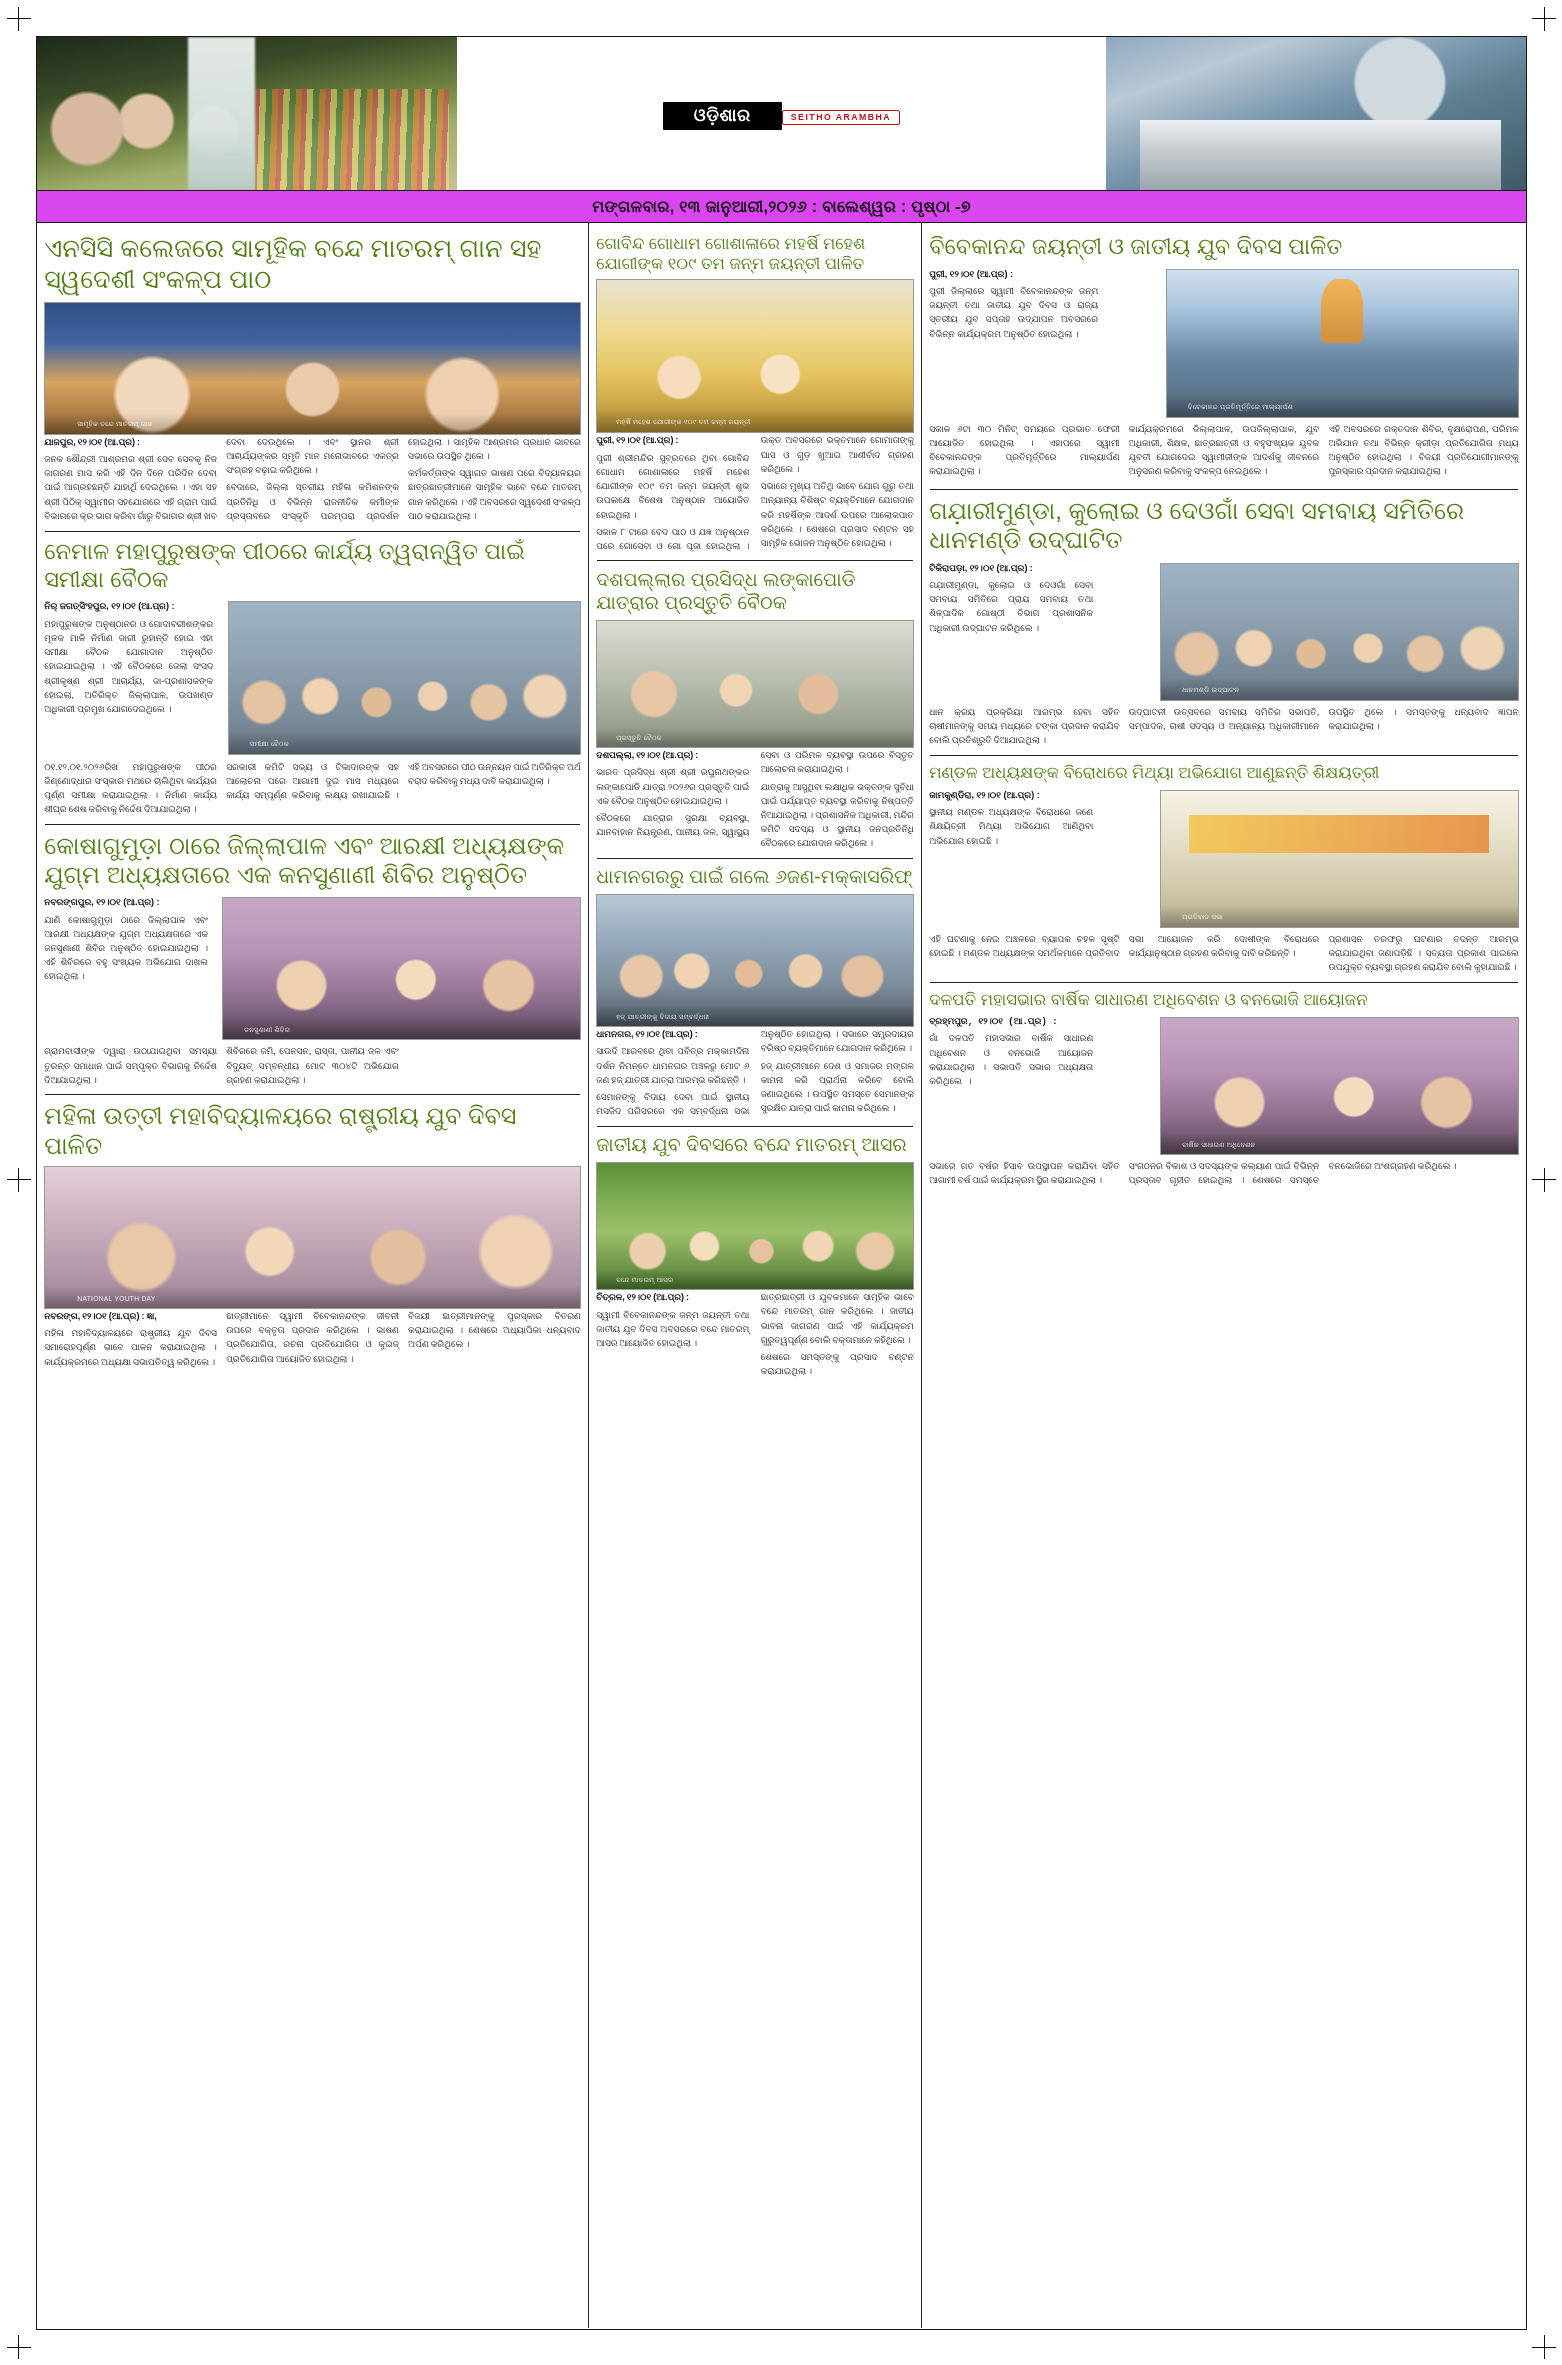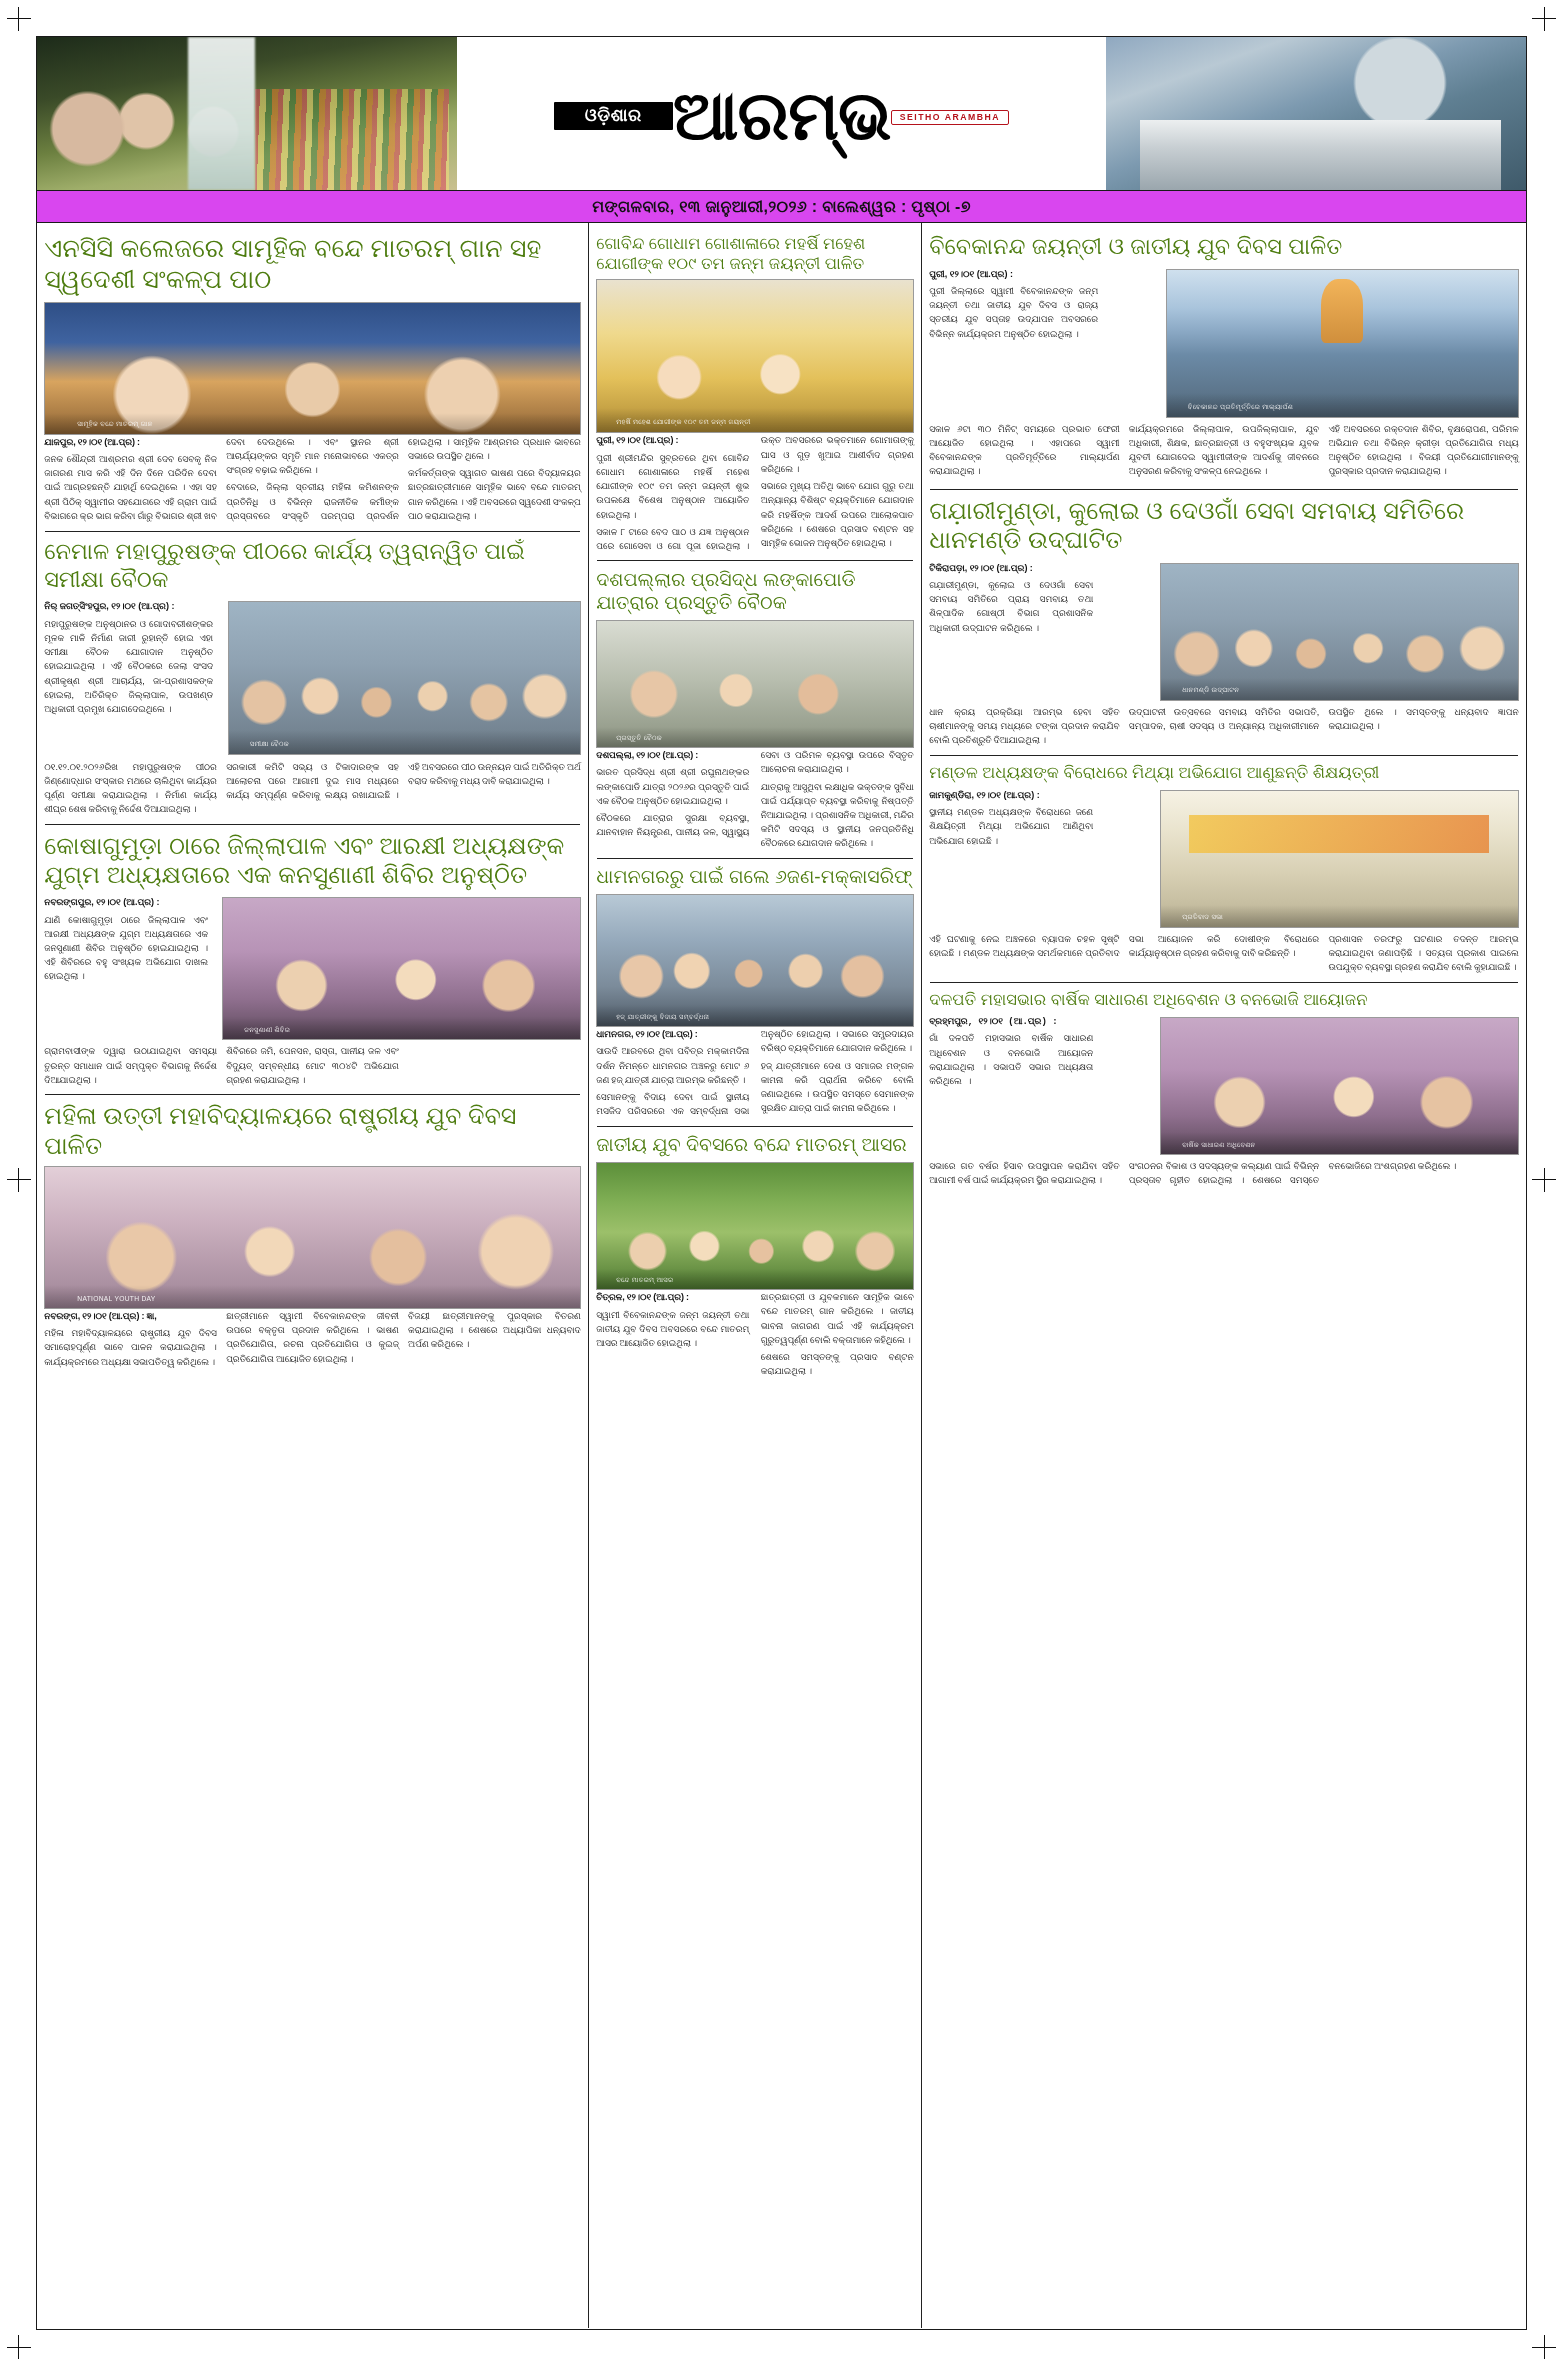--- a/index.html
+++ b/index.html
@@ -206,21 +206,20 @@
 <div class="cropmark cm-mr"></div>
 <div class="cropmark cm-bl"></div>
 <div class="cropmark cm-br"></div>
 
 <div class="page">
 
   <div class="masthead">
     <div class="mast-photo left"></div>
     <div class="mast-center">
       <div class="mast-kicker">ଓଡ଼ିଶାର</div>
-      <div class="mast-title">ଆରମ୍ଭ</div>
       <div class="mast-badge">SEITHO ARAMBHA</div>
     </div>
     <div class="mast-photo right"></div>
   </div>
 
   <div class="datebar">
     <span>ମଙ୍ଗଳବାର, ୧୩ ଜାନୁଆରୀ,୨୦୨୬ : ବାଲେଶ୍ୱର : ପୃଷ୍ଠା -୭</span>
   </div>
 
   <div class="content">

